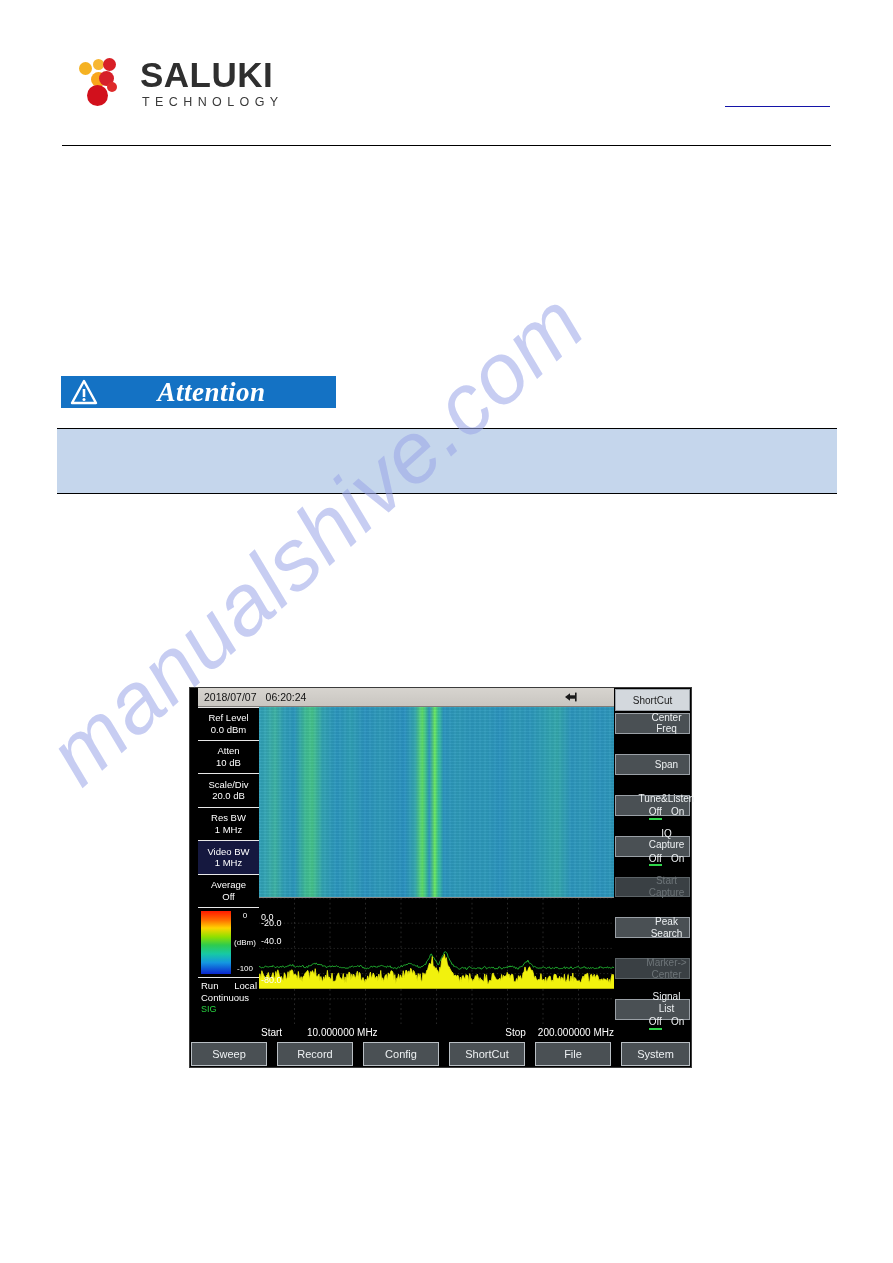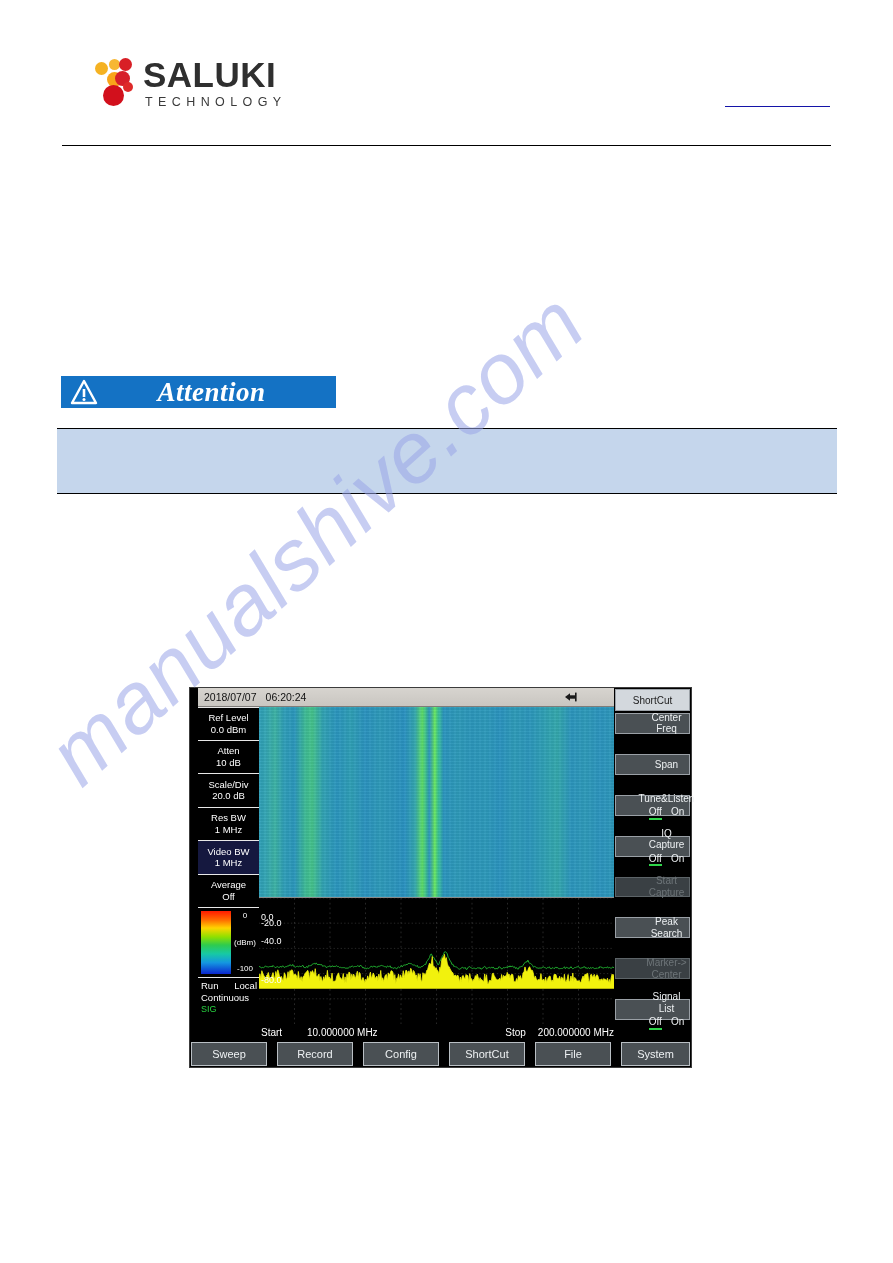--- a/index.html
+++ b/index.html
@@ -30,25 +30,26 @@
     transform-origin: left bottom;
     white-space: nowrap;
     pointer-events: none;
     z-index: 5;
     letter-spacing: 1px;
   }
 
   
   .logo-block {
     position: absolute;
-    left: 95px;
+    left: 79px;
     top: 57px;
     display: flex;
     align-items: center;
     z-index: 2;
+    gap: 13px;
   }
   .logo-mark {
     width: 42px;
     height: 50px;
     position: relative;
     margin-right: 6px;
   }
   .logo-mark i {
     position: absolute;
     border-radius: 50%;

